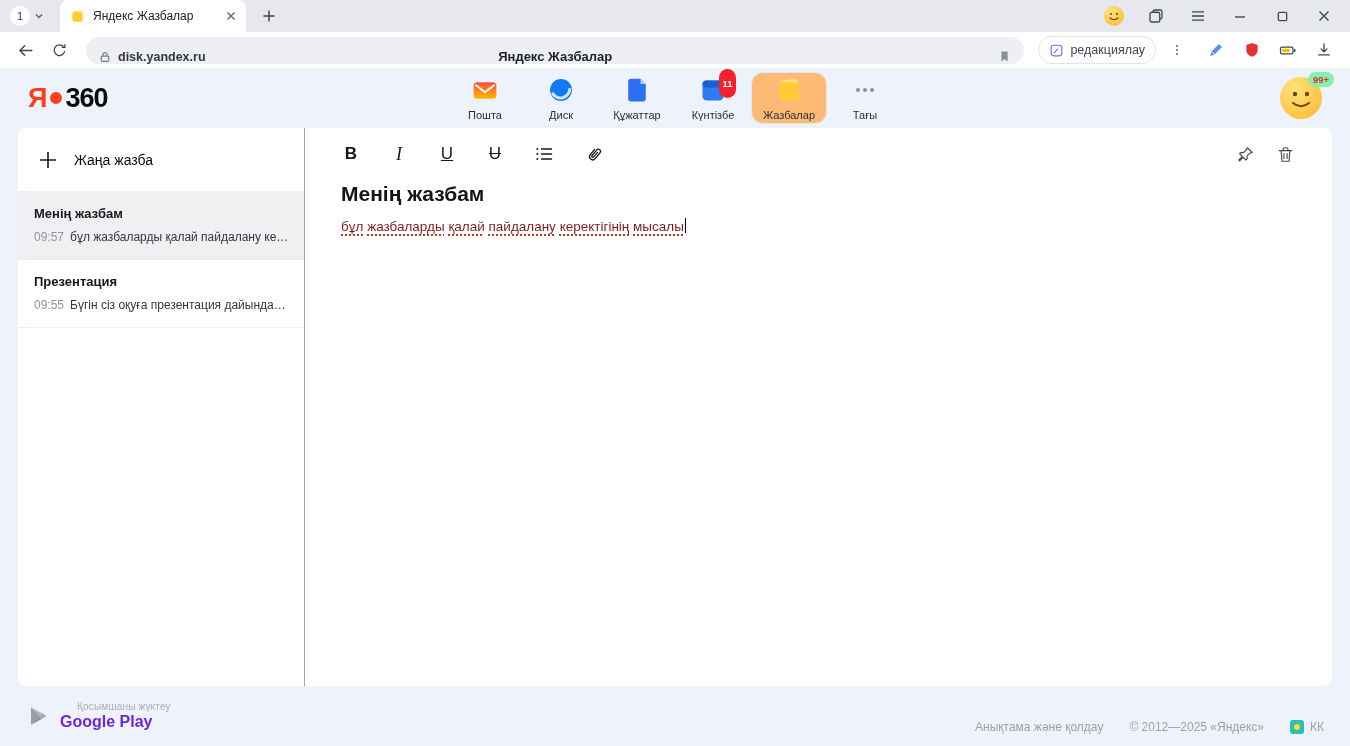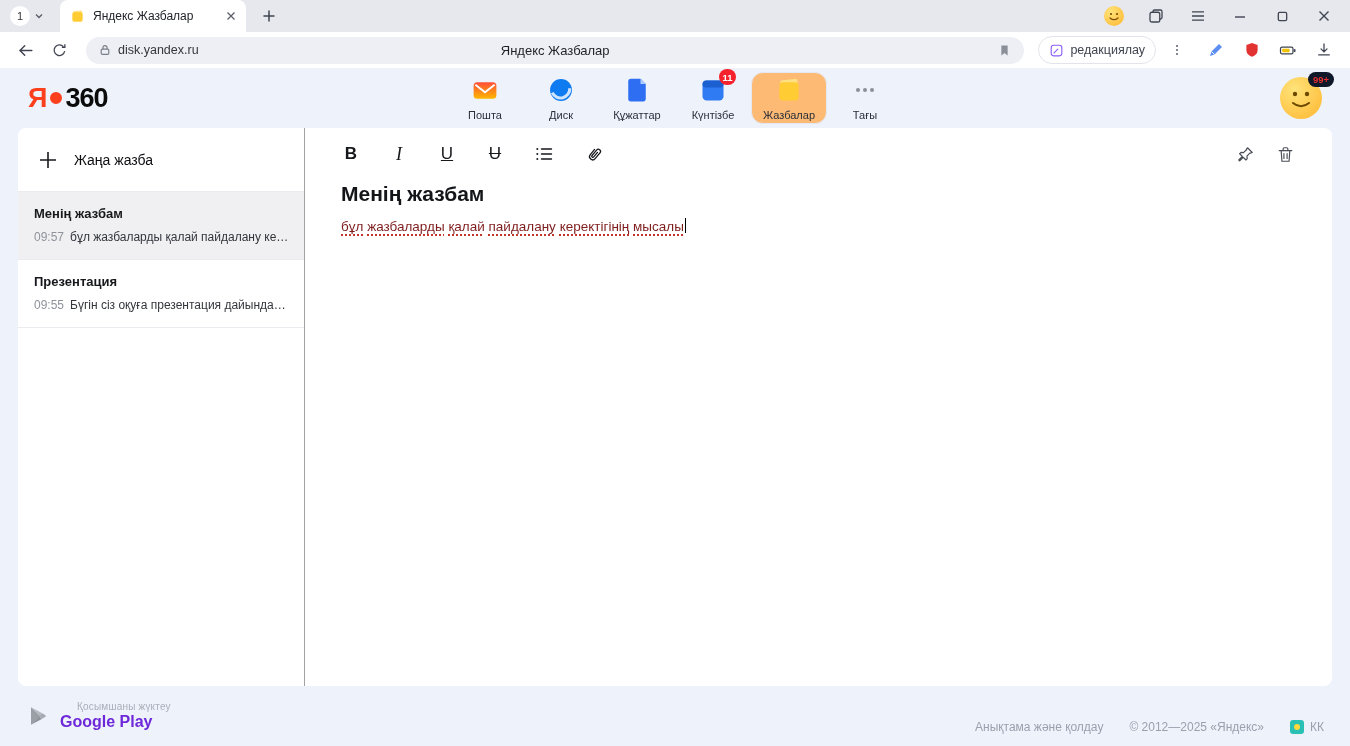--- a/index.html
+++ b/index.html
@@ -16,50 +16,50 @@
   .tab .title { flex:1; font-size:12px; color:#22242a; white-space:nowrap; overflow:hidden; text-overflow:ellipsis; }
   .newtab { margin-left:10px; width:26px; height:26px; display:flex; align-items:center; justify-content:center; border-radius:6px; }
   .tabbar-right { margin-left:auto; display:flex; align-items:center; gap:22px; padding-right:16px; }
   .wicon { width:20px; height:20px; display:flex; align-items:center; justify-content:center; }
   .smiley { width:20px; height:20px; border-radius:50%;
     background:radial-gradient(circle at 35% 30%, #ffe37a, #ffb62e); position:relative; }
 
   .toolbar { height:36px; background:#fff; display:flex; align-items:center; padding:0 12px; gap:8px; }
   .navbtn { width:26px; height:26px; display:flex; align-items:center; justify-content:center; border-radius:6px; }
   .addrpill { flex:1; height:27px; background:#edeff4; border-radius:14px;
-    display:flex; align-items:center; padding:0 12px; position:relative; margin:5px 6px; }
+    display:flex; align-items:flex-end; padding:0 12px; position:relative; margin:5px 6px;font-weight:bold; }
   .addr-host { font-size:12.5px; color:#33363d; margin-left:6px; }
   .addr-title { position:absolute; left:50%; transform:translateX(-50%);
     font-size:13px; color:#1d2026; white-space:nowrap; }
   .addr-bookmark { margin-left:auto; display:flex; }
   .editpill { height:28px; background:#fff; border:1px solid #e2e4ea; border-radius:14px;
     display:flex; align-items:center; gap:6px; padding:0 10px; font-size:12.5px; color:#3f4450; cursor:pointer; }
   .tb-icons { display:flex; align-items:center; gap:16px; margin-left:8px; padding-right:4px; }
 
   
   .y360 { height:60px; background:#eef2fb; display:flex; align-items:center; padding:0 28px; position:relative; }
   .logo { display:flex; align-items:center; gap:3px; cursor:pointer; }
   .logo .ya { font-size:27px; font-weight:bold; color:#fc3f1d; }
   .logo .ring { width:8px; height:8px; border:6px solid #fc3f1d; border-radius:50%; }
   .logo .n360 { font-size:27px; font-weight:bold; color:#0b0b0b; letter-spacing:-1px; }
   .services { position:absolute; left:50%; transform:translateX(-50%); display:flex; align-items:center; }
   .svc { width:76px; height:52px; display:flex; flex-direction:column; align-items:center;
     justify-content:center; gap:4px; cursor:pointer; border-radius:12px; }
   .svc.active { background:#fdba74; border:1px solid #e4e8f2; }
   .svc .iconwrap { width:30px; height:30px; position:relative; display:flex; align-items:center; justify-content:center; }
   .svc .lbl { font-size:11px; color:#2a2f3a; }
-  .svc-badge { position:absolute; top:-6px; right:-8px; min-width:17px; height:16px; border-radius:9px;
+  .svc-badge { position:absolute; top:-6px; right:-8px; min-width:17px; height:29px; border-radius:9px;
     background:#f5222d; color:#fff; font-size:9.5px; font-weight:bold;
     display:flex; align-items:center; justify-content:center; padding:0 3px; }
   .dots3 { display:flex; gap:3px; }
   .dots3 i { width:4px; height:4px; border-radius:50%; background:#8a8f99; }
   .avatar-wrap { margin-left:auto; position:relative; cursor:pointer; }
   .avatar { width:42px; height:42px; border-radius:50%;
     background:radial-gradient(circle at 35% 30%, #ffe37a, #ffb62e); overflow:hidden; }
-  .av-badge { position:absolute; top:-5px; right:-12px; background:#0f172a; color:#e02f2f;
+  .av-badge { position:absolute; top:-5px; right:-12px; background:#86efac; color:#e02f2f;
     font-size:9.5px; font-weight:bold; padding:2px 5px; border-radius:9px; }
 
   
   .content { height:558px; padding:0 18px; background:#eef2fb; }
   .panel { height:100%; background:#fff; border-radius:8px; display:flex; overflow:hidden; }
   .sidebar { width:287px; border-right:1px solid #a3a3a3; display:flex; flex-direction:column; }
   .newnote { height:64px; display:flex; align-items:center; gap:16px; padding:0 20px;
     border-bottom:1px solid #ececf0; cursor:pointer; }
   .newnote .lbl { font-size:14px; color:#0c0d10; }
   .note { padding:14px 16px 15px; border-bottom:1px solid #ececf0; cursor:pointer; }

